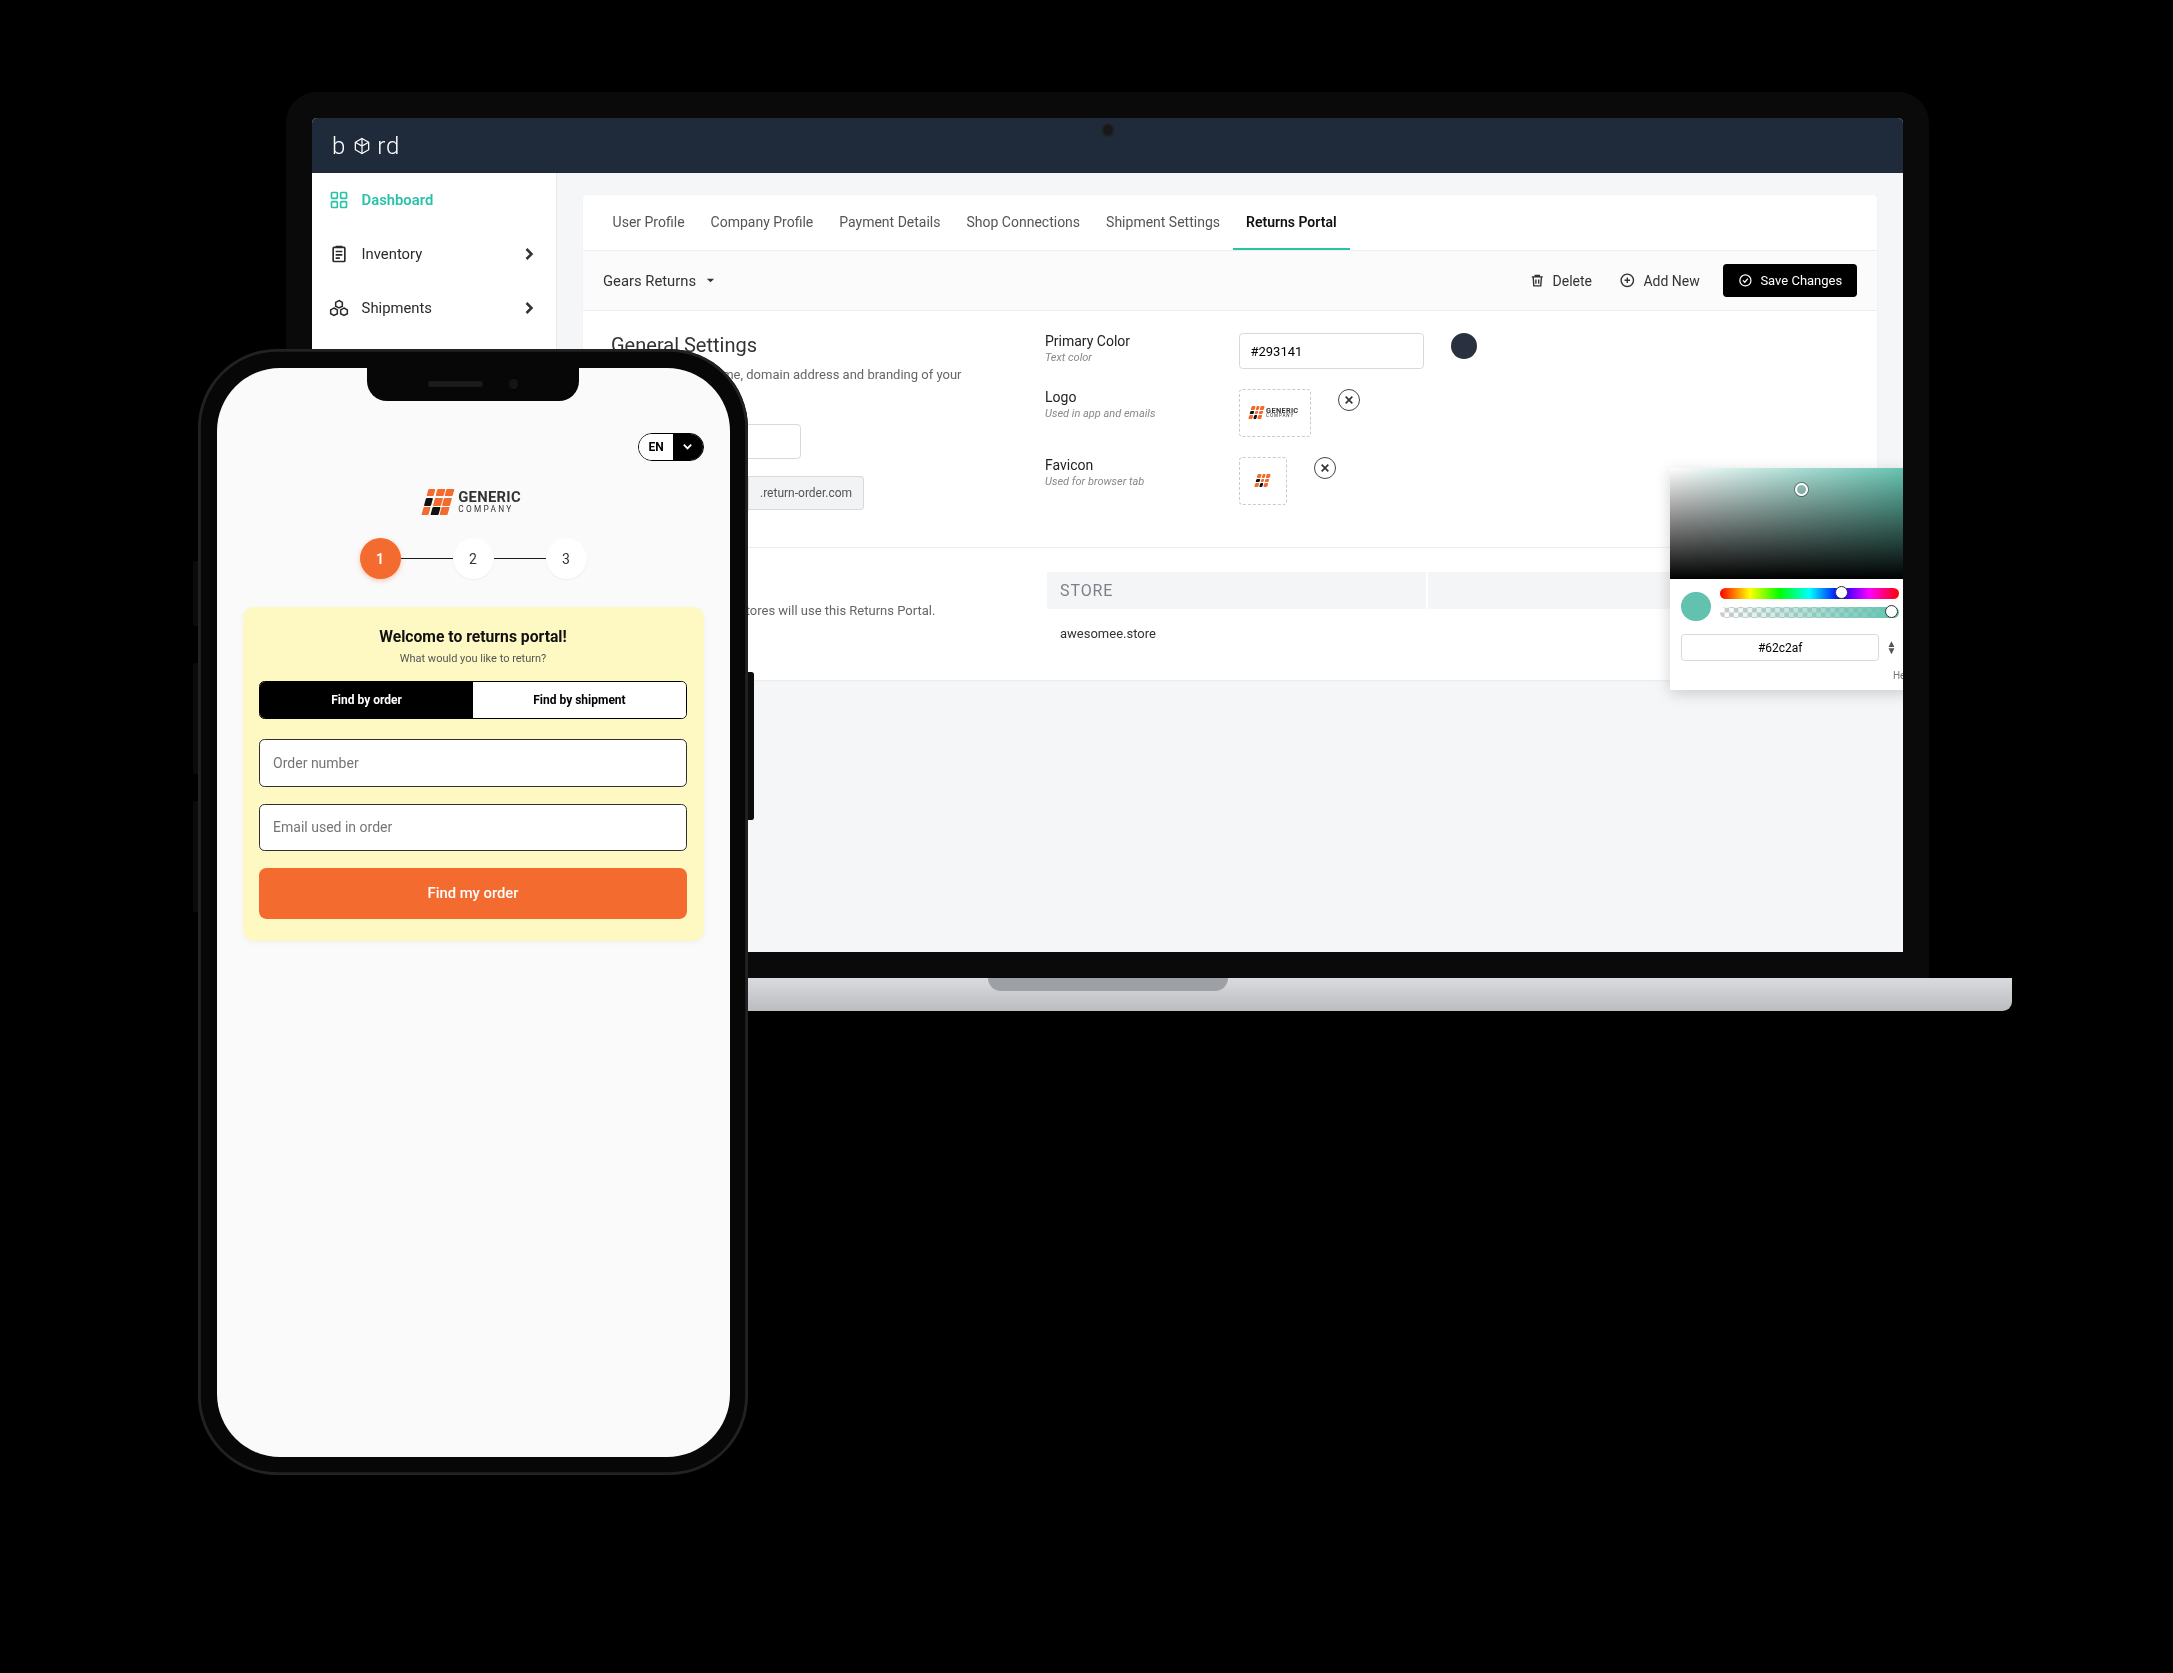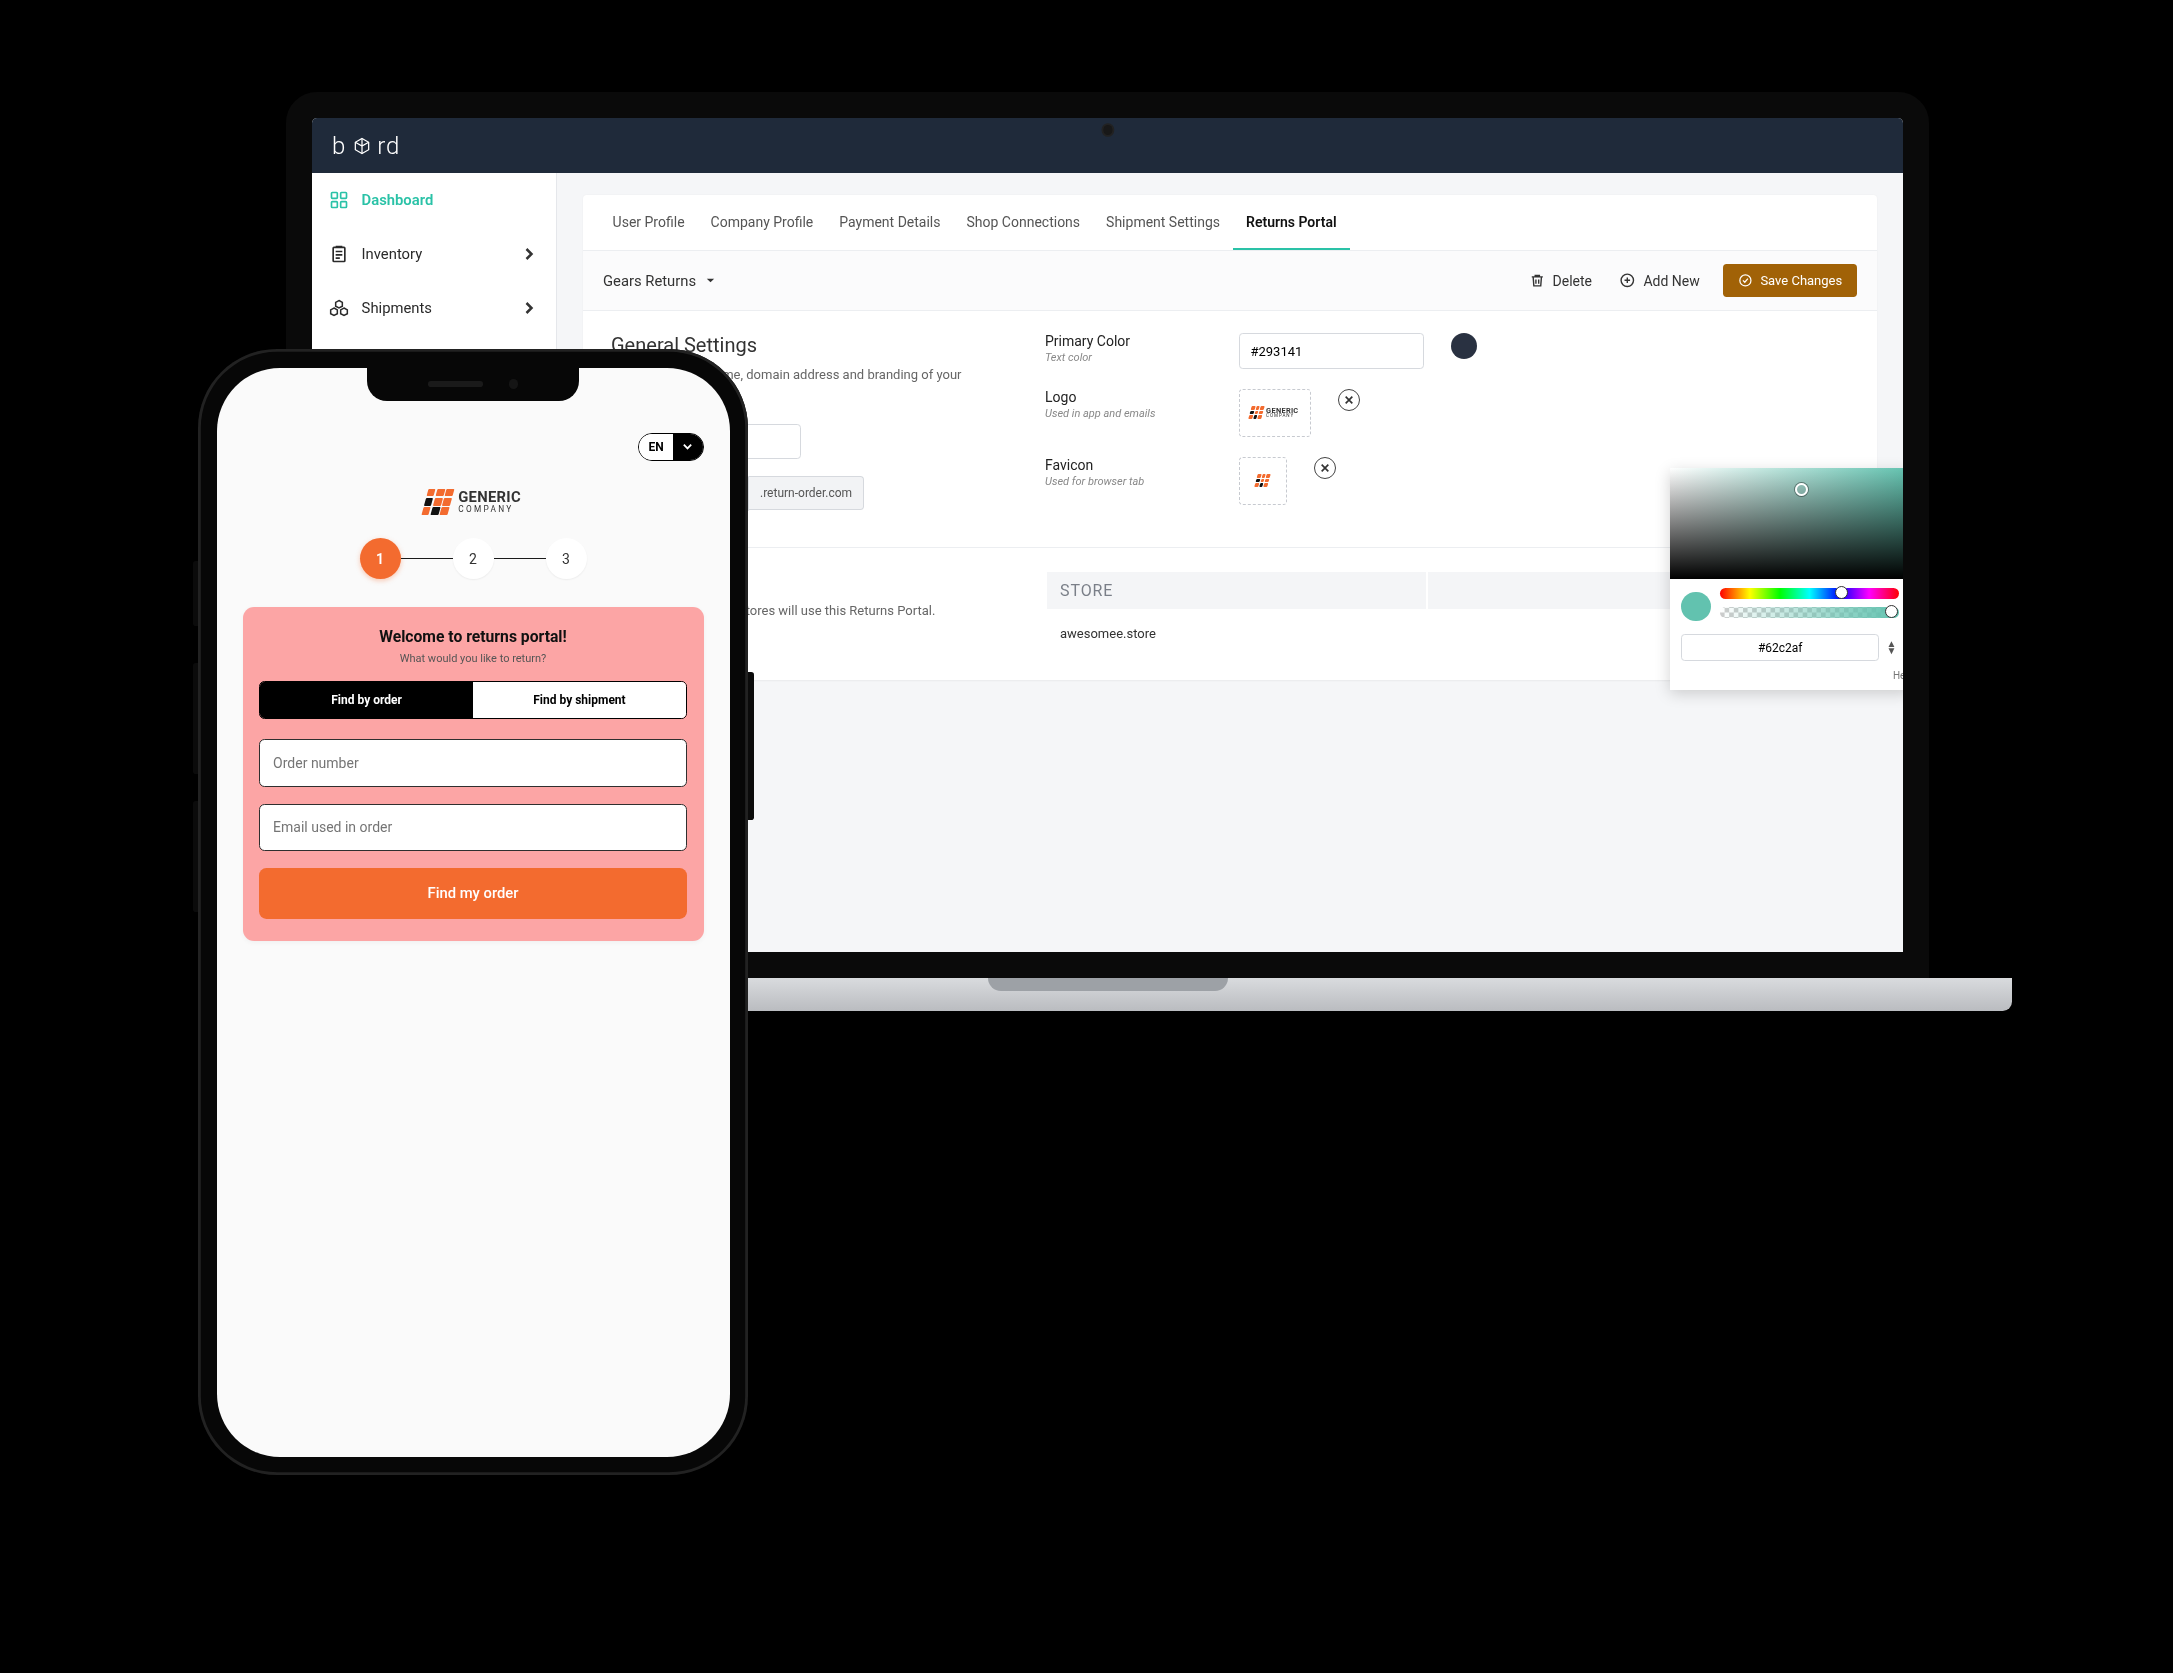--- a/index.html
+++ b/index.html
@@ -37,21 +37,21 @@
   .tabrow { display:flex; border-bottom:0.9px solid #eceef1; padding:0 16.6px; }
   .tab { padding: 18.5px 13px; font-size:14px; color:#555; cursor:pointer; }
   .tab.active { color:#111; font-weight:600; border-bottom:2.8px solid #2ac2a7; }
 
   .toolbar { display:flex; align-items:center; padding:13px 20px; border-bottom:0.9px solid #eceef1; gap:20px; background:#fbfbfc; }
   .toolbar-spacer { flex:1; }
   .tool-btn { display:flex; align-items:center; gap:7.4px; font-size:14px; color:#333; background:transparent; border:none; cursor:pointer; padding:5.5px 3.7px; }
   .tool-btn svg { width:16.6px; height:16.6px; }
   .dd-btn { display:flex; align-items:center; gap:9.2px; font-size:14.8px; color:#333; cursor:pointer; }
   .dd-btn svg { width:11px; height:11px; }
-  .save-btn { background:#a16207; color:#fff; border:none; padding:9.2px 14.8px; border-radius:3.7px; font-size:13px; display:flex; align-items:center; gap:7.4px; cursor:pointer; }
+  .save-btn { background:#000000; color:#fff; border:none; padding:9.2px 14.8px; border-radius:3.7px; font-size:13px; display:flex; align-items:center; gap:7.4px; cursor:pointer; }
   .save-btn svg { width:14.8px; height:14.8px; }
 
   .section { padding:22px 28px; display:flex; gap:37px; }
   .section + .section { border-top: 0.9px solid #eceef1; }
   .left-col { width: 397px; }
   .right-col { flex:1; }
   .sec-title { font-size:20px; color:#333; font-weight:400; margin-bottom:7.4px; }
   .sec-desc { font-size:13px; color:#666; line-height:1.55; }
 
   .field-row { display:flex; align-items:flex-start; margin-bottom:20px; gap:18.5px; }
@@ -124,21 +124,21 @@
   .p-logo .mini-logo { font-size:14.8px; gap:7.4px; }
   .p-logo .mini-logo .dots { grid-template-columns:repeat(3,7.4px); grid-template-rows:repeat(3,7.4px); gap:1.8px; }
   .p-logo .mini-logo .txt { font-size:14.8px; }
   .p-logo .mini-logo .txt small { font-size:8.3px; letter-spacing:2.3px; }
 
   .steps { display:flex; align-items:center; justify-content:center; gap:0; margin-bottom:28px; }
   .step { width:41px; height:41px; border-radius:50%; background:#fff; display:flex; align-items:center; justify-content:center; font-size:14px; color:#333; box-shadow:0 0.9px 1.8px rgba(0,0,0,.06); }
   .step.active { background:#f36b2f; color:#fff; font-weight:600; box-shadow:0 1.8px 5.5px rgba(243,107,47,.35); }
   .step-line { width:52px; height:0.9px; background:#1a1a1a; }
 
-  .p-card { background:#fca5a5; border-radius:11px; box-shadow:0 1.8px 5.5px rgba(0,0,0,.04); padding:20px 16.6px 22px; }
+  .p-card { background:#fef9c3; border-radius:11px; box-shadow:0 1.8px 5.5px rgba(0,0,0,.04); padding:20px 16.6px 22px; }
   .welcome { text-align:center; font-weight:700; font-size:15.7px; color:#111; }
   .subq { text-align:center; font-size:11px; color:#555; margin:5.5px 0 16.6px; }
 
   .seg { display:flex; border:1.8px solid #000; border-radius:5.5px; overflow:hidden; margin-bottom:20px; }
   .seg button { flex:1; padding:11px 0; font-size:12px; font-weight:700; border:none; cursor:pointer; }
   .seg .sel { background:#000; color:#fff; }
   .seg .unsel { background:#fff; color:#000; }
 
   .pin { width:100%; border:1.8px solid #2f2f2f; border-radius:5.5px; padding:14.8px 13px; font-size:14px; color:#888; margin-bottom:16.6px; background:#fff; }
   .find-btn { width:100%; background:#f36b2f; color:#fff; font-weight:500; font-size:14.8px; border:none; border-radius:7.4px; padding:16.6px 0; cursor:pointer; }

